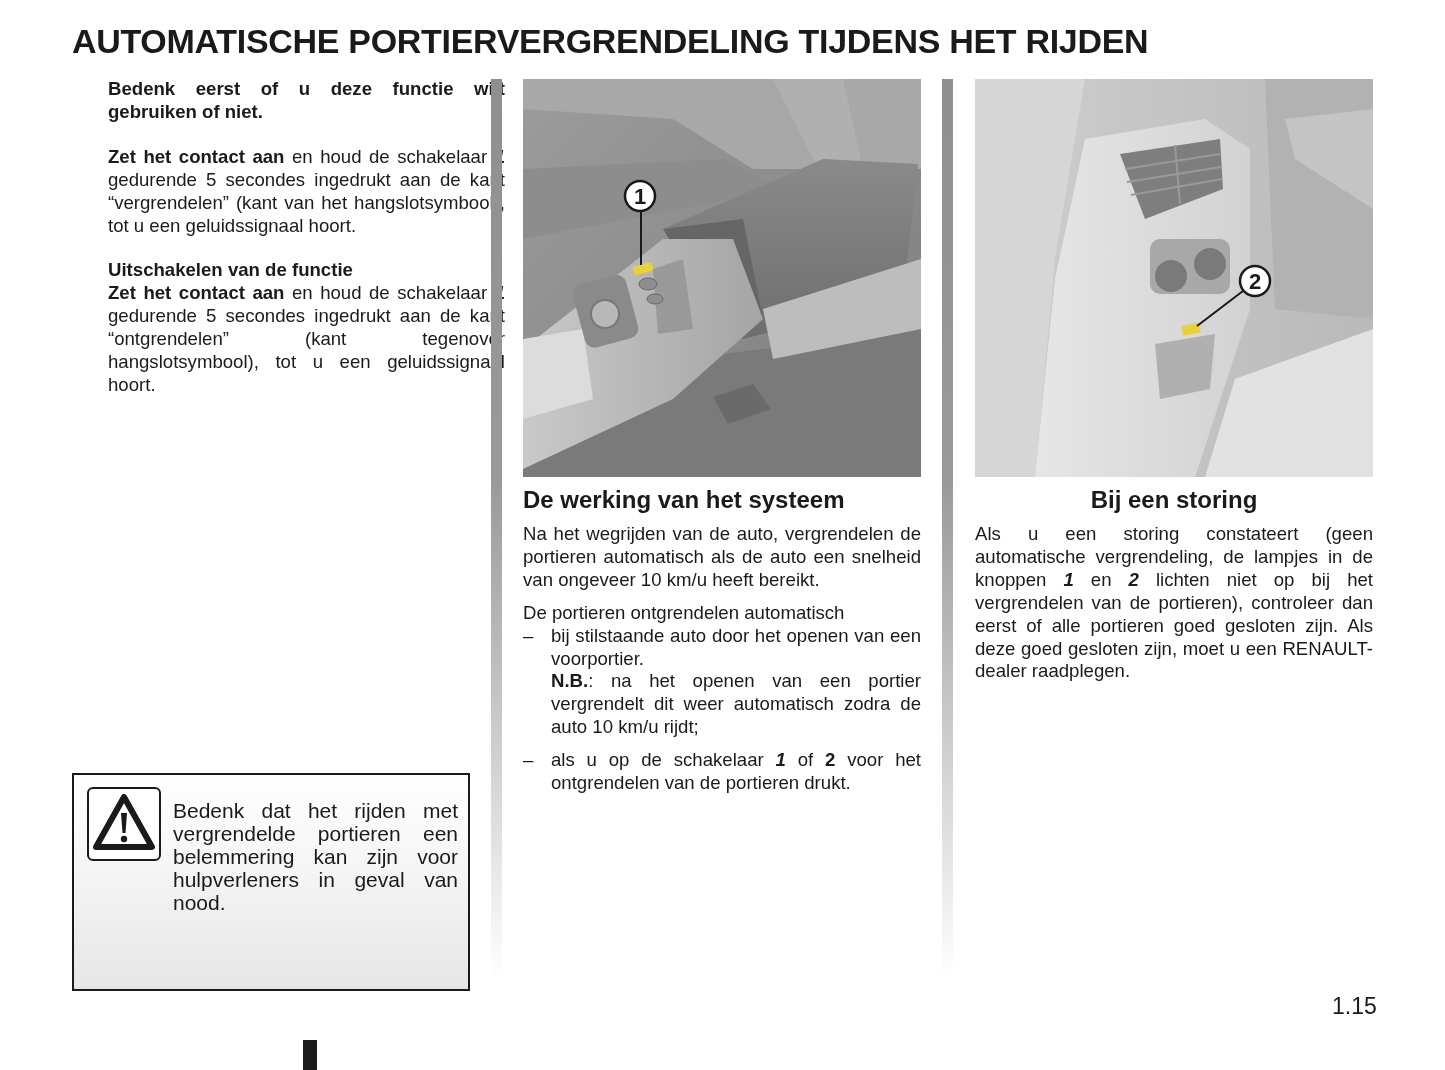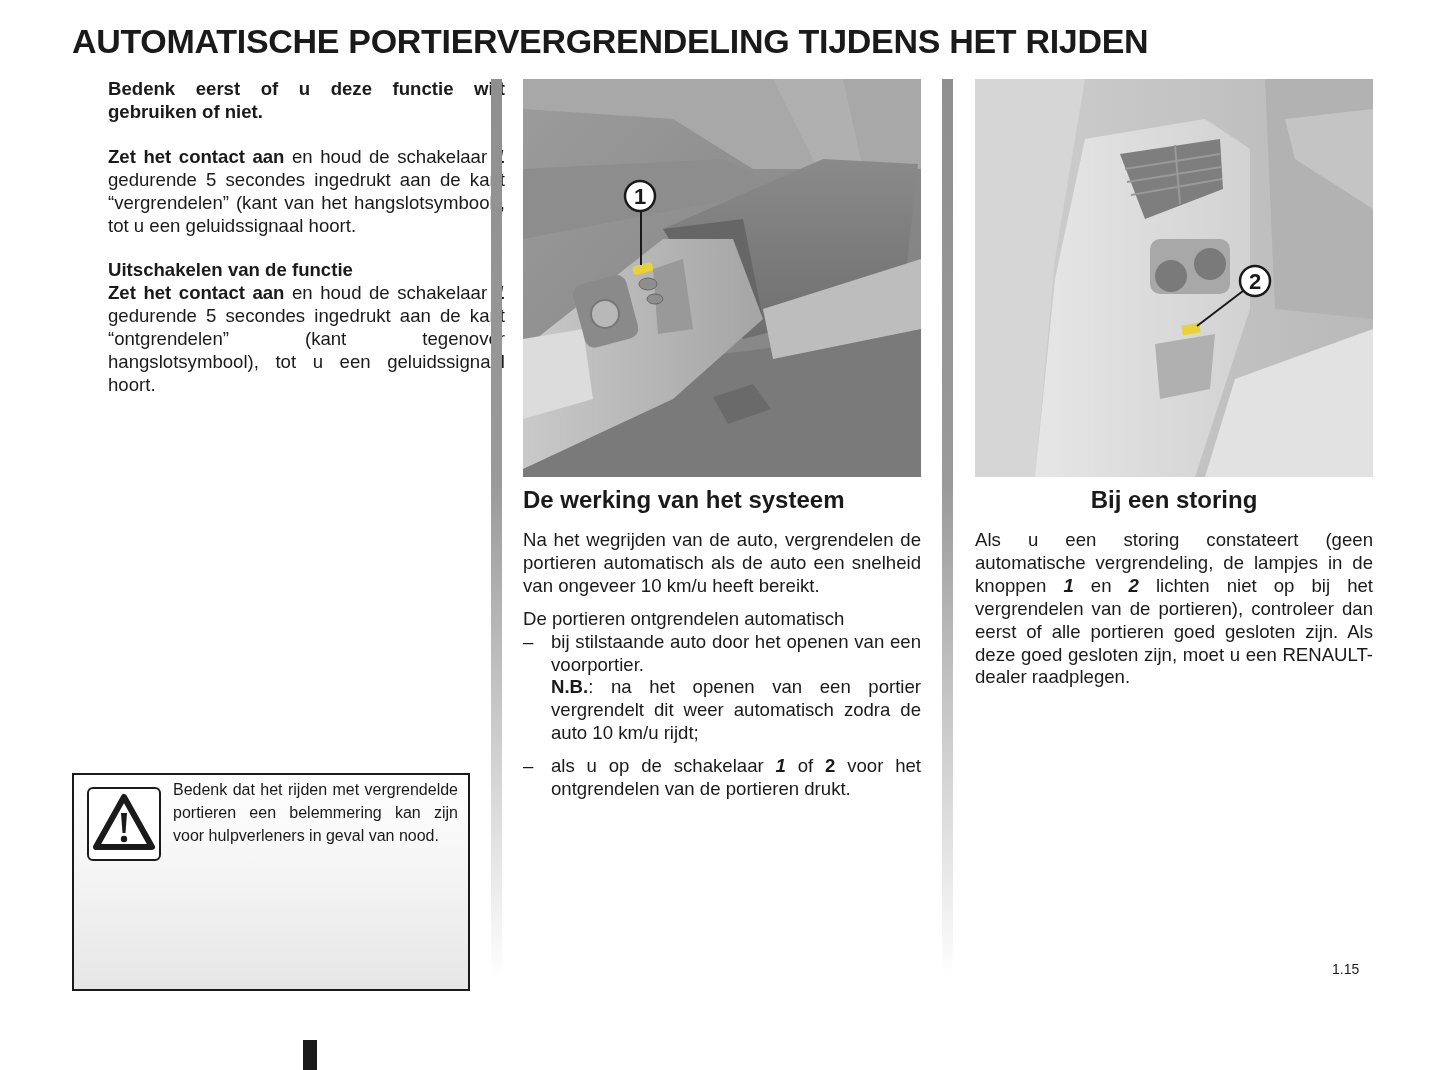--- a/index.html
+++ b/index.html
@@ -24,40 +24,40 @@
   .gap { height: 22px; }
   .divider {
     position: absolute; top: 79px; width: 11px; height: 900px;
     background: linear-gradient(to bottom, #8f8f8f 0%, #9a9a9a 45%, #d9d9d9 80%, #ffffff 100%);
   }
   .photo {
     position: absolute; top: 79px; width: 398px; height: 398px; overflow: hidden;
   }
   .photo svg { display: block; }
   .section-heading {
-    font-size: 24px; font-weight: bold; margin: 6px 0 14px 0; line-height: 30px;
+    font-size: 24px; font-weight: bold; margin: 6px 0 8px 0; line-height: 30px;
   }
   .list { margin: 0; padding: 0; list-style: none; }
   .list li { position: relative; padding-left: 28px; }
   .list li .dash { position: absolute; left: 0; top: 0; }
   .warning-box {
     position: absolute; left: 72px; top: 773px; width: 394px; height: 214px;
     border: 2px solid #1a1a1a;
     background: linear-gradient(to bottom, #ffffff 0%, #f6f6f6 40%, #e6e6e6 100%);
   }
   .warning-icon {
     position: absolute; left: 13px; top: 12px; width: 70px; height: 70px;
     border: 2px solid #1a1a1a; border-radius: 6px; background: #fff;
   }
   .warning-text {
-    position: absolute; left: 99px; top: 3px; width: 285px;
-    font-size: 16px; line-height: 23px;
+    position: absolute; left: 99px; top: 24px; width: 285px;
+    font-size: 21px; line-height: 23px;
   }
   .page-number {
-    position: absolute; left: 1332px; top: 961px; font-size: 14px;
+    position: absolute; left: 1332px; top: 993px; font-size: 23px;
   }
   .thumb-marker {
     position: absolute; left: 303px; top: 1040px; width: 14px; height: 30px; background: #1a1a1a;
   }
 </style>
 </head>
 <body>
 
 <div class="page-title">AUTOMATISCHE PORTIERVERGRENDELING TIJDENS HET RIJDEN</div>
 

